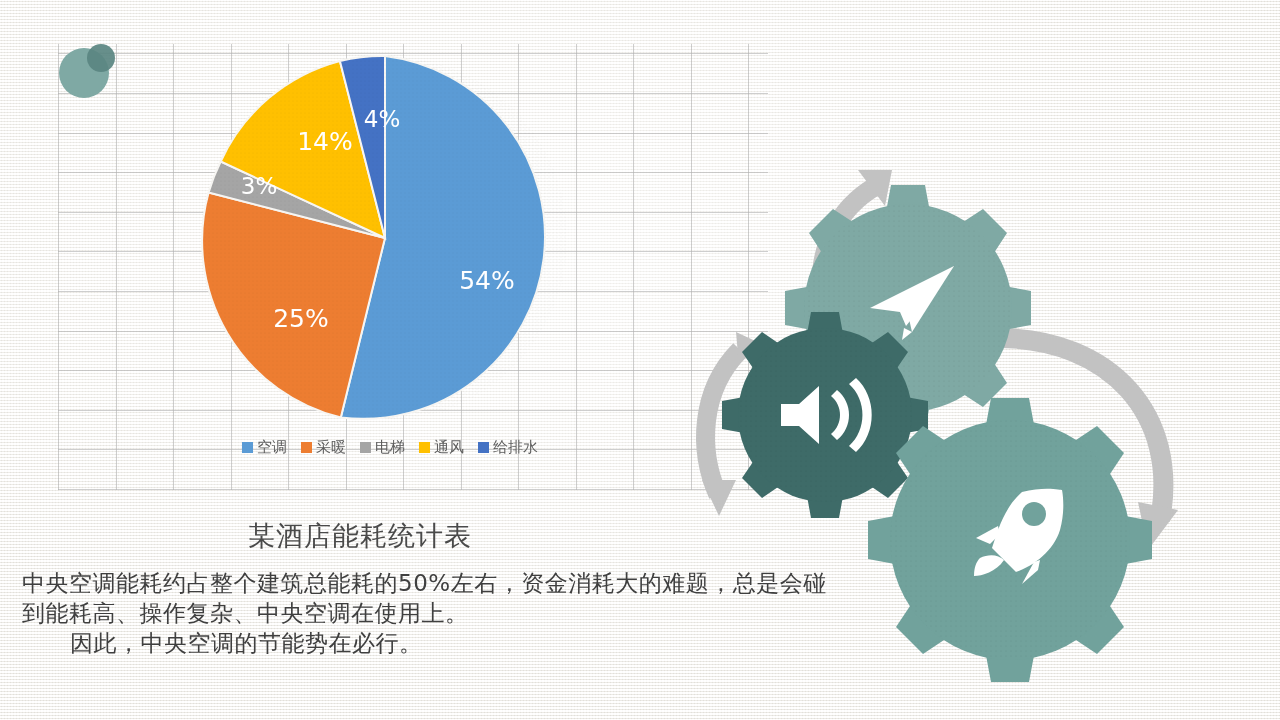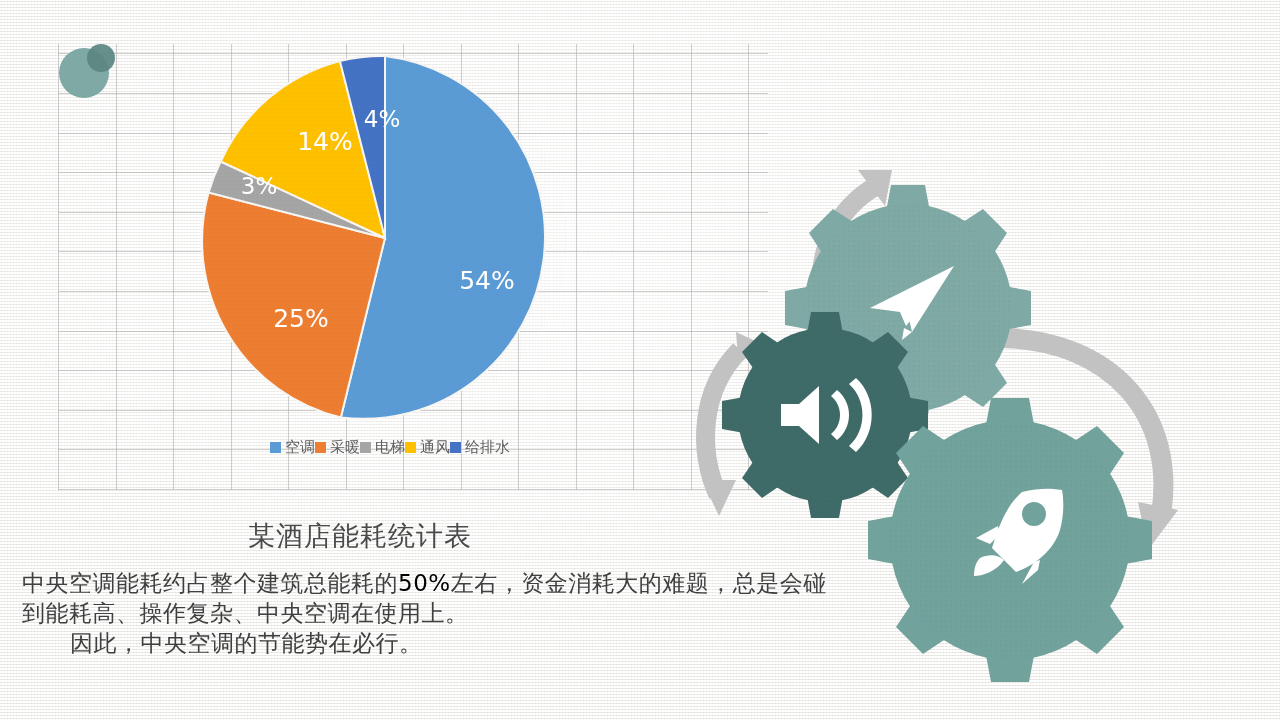--- a/index.html
+++ b/index.html
@@ -73,21 +73,21 @@
 
   
   .legend {
     position: absolute;
     left: 180px;
     top: 438px;
     width: 420px;
     display: flex;
     justify-content: center;
     align-items: center;
-    gap: 0;
+    gap: 14px;
   }
   .legend-item {
     display: flex;
     align-items: center;
     gap: 4px;
   }
   .legend-swatch {
     width: 11px;
     height: 11px;
     display: inline-block;
@@ -117,21 +117,21 @@
     position: absolute;
     left: 22px;
     top: 568px;
     width: 840px;
     font-family: "DejaVu Sans", "Liberation Sans", sans-serif;
     font-size: 23px;
     line-height: 30px;
     color: #3f3f3f;
     letter-spacing: 0.5px;
   }
-  .body-copy .hl { color: #000000; }
+  .body-copy .hl { color: #404040; }
   .body-copy .indent { display: inline-block; width: 48px; }
 
   
   .gears {
     position: absolute;
     left: 680px;
     top: 150px;
     width: 600px;
     height: 540px;
   }

